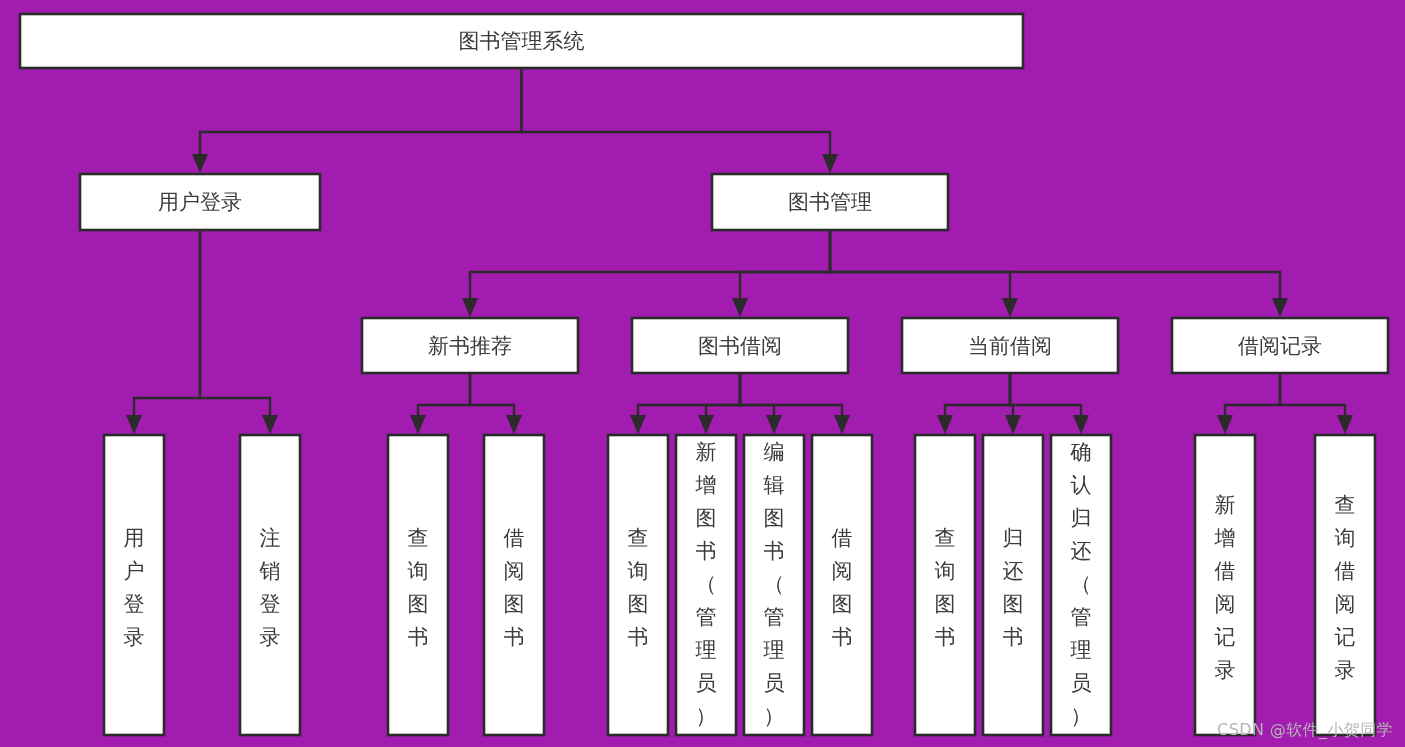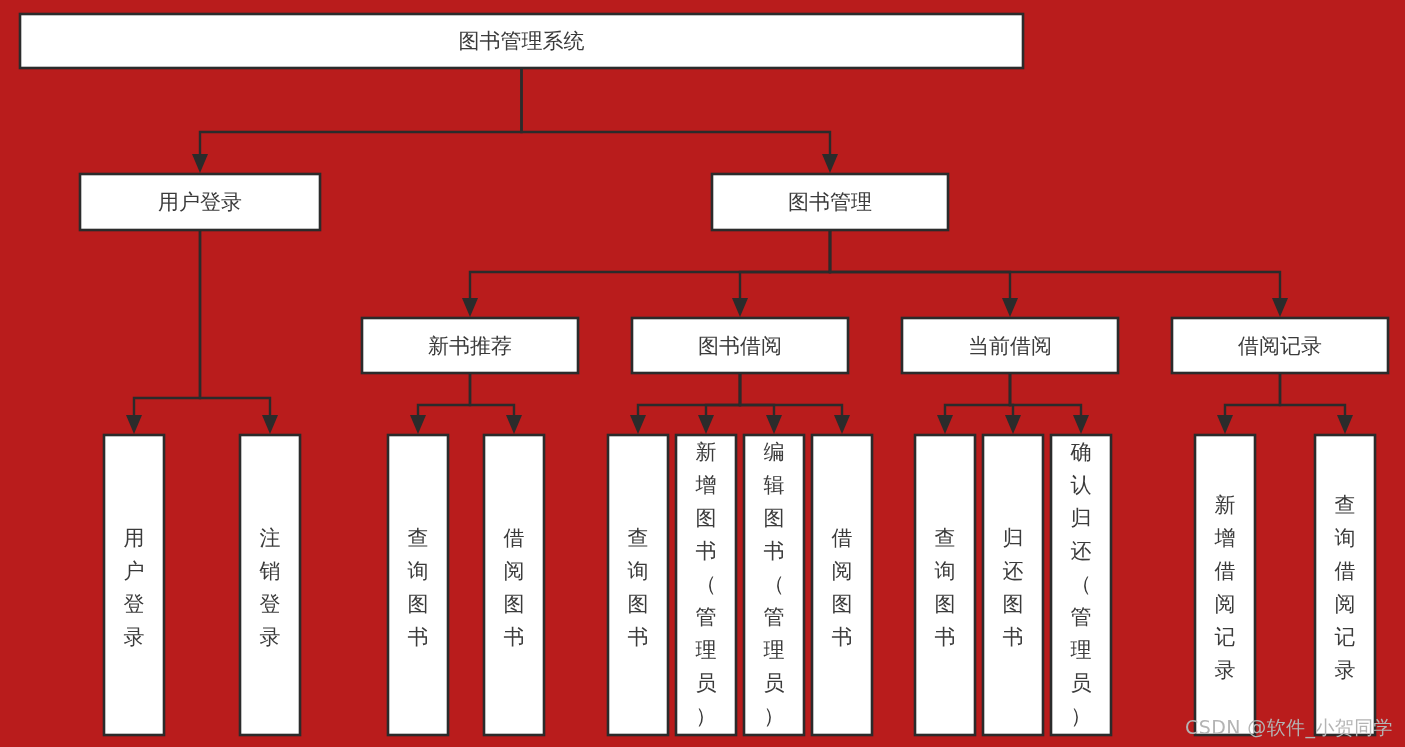--- a/index.html
+++ b/index.html
@@ -12,21 +12,21 @@
     width: 1405px;
     height: 747px;
     font-family: "DejaVu Sans", "Liberation Sans", sans-serif;
     overflow: hidden;
     position: relative;
   }
   #diagram-root {
     position: relative;
     width: 1405px;
     height: 747px;
-    background: #b91c1c;
+    background: #a21caf;
   }
   svg.diagram-canvas {
     position: absolute;
     left: 0;
     top: 0;
     width: 1405px;
     height: 747px;
     display: block;
   }
   .node-box {
@@ -55,21 +55,21 @@
     fill: #3b3b3b;
     font-family: "DejaVu Sans", "Liberation Sans", sans-serif;
     font-size: 21px;
     text-anchor: middle;
   }
   .watermark {
     position: absolute;
     right: 12px;
     bottom: 6px;
     font-family: "DejaVu Sans", "Liberation Sans", sans-serif;
-    font-size: 19px;
+    font-size: 16px;
     color: #b4b4b4;
     letter-spacing: 0.4px;
     white-space: nowrap;
     user-select: none;
   }
 </style>
 </head>
 <body>
 
 <div id="diagram-root">

